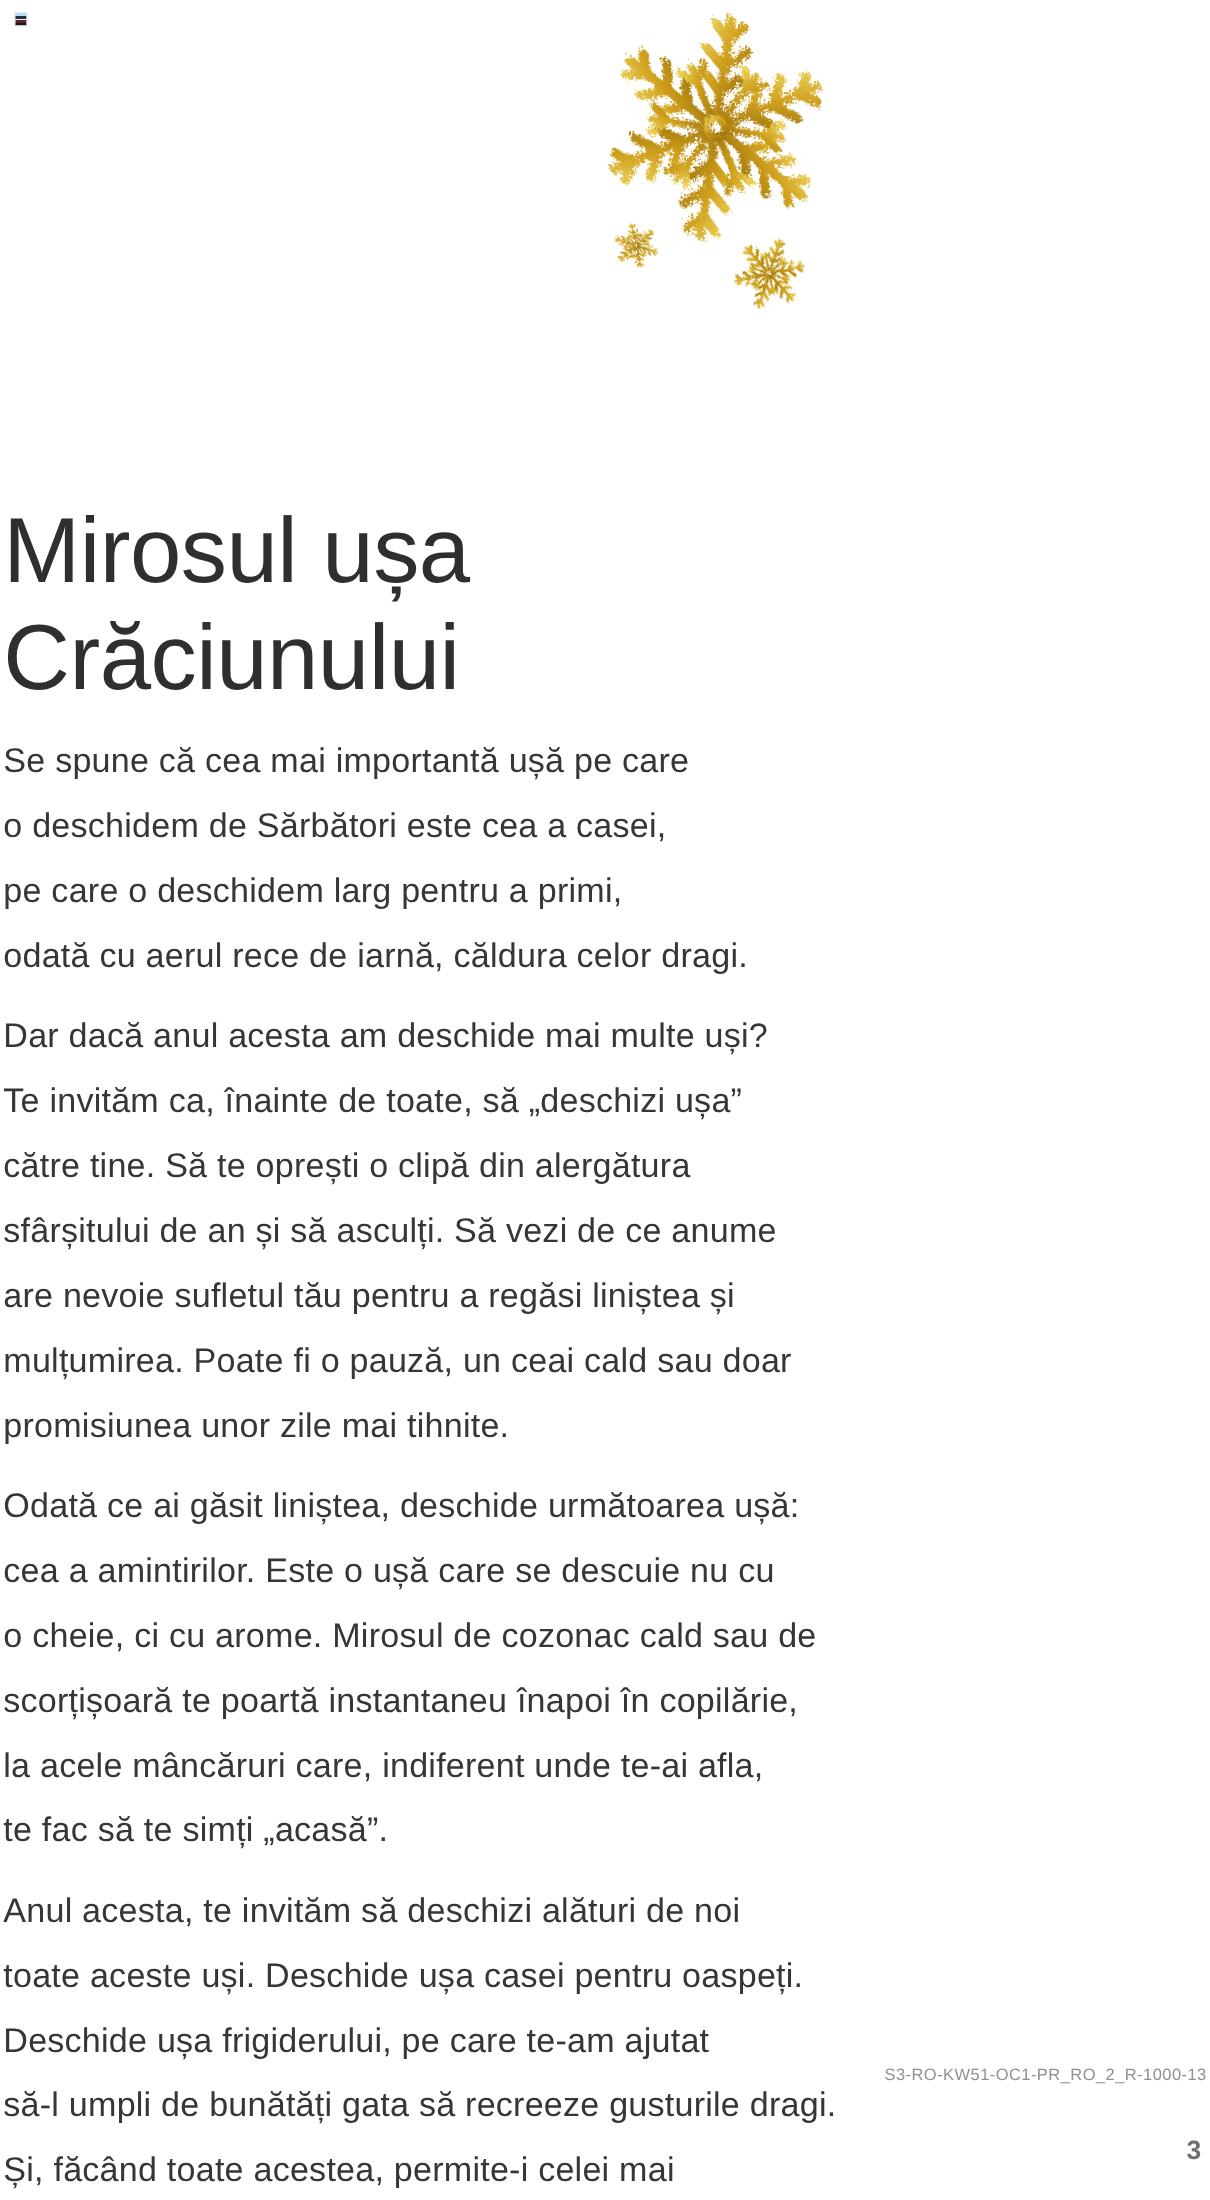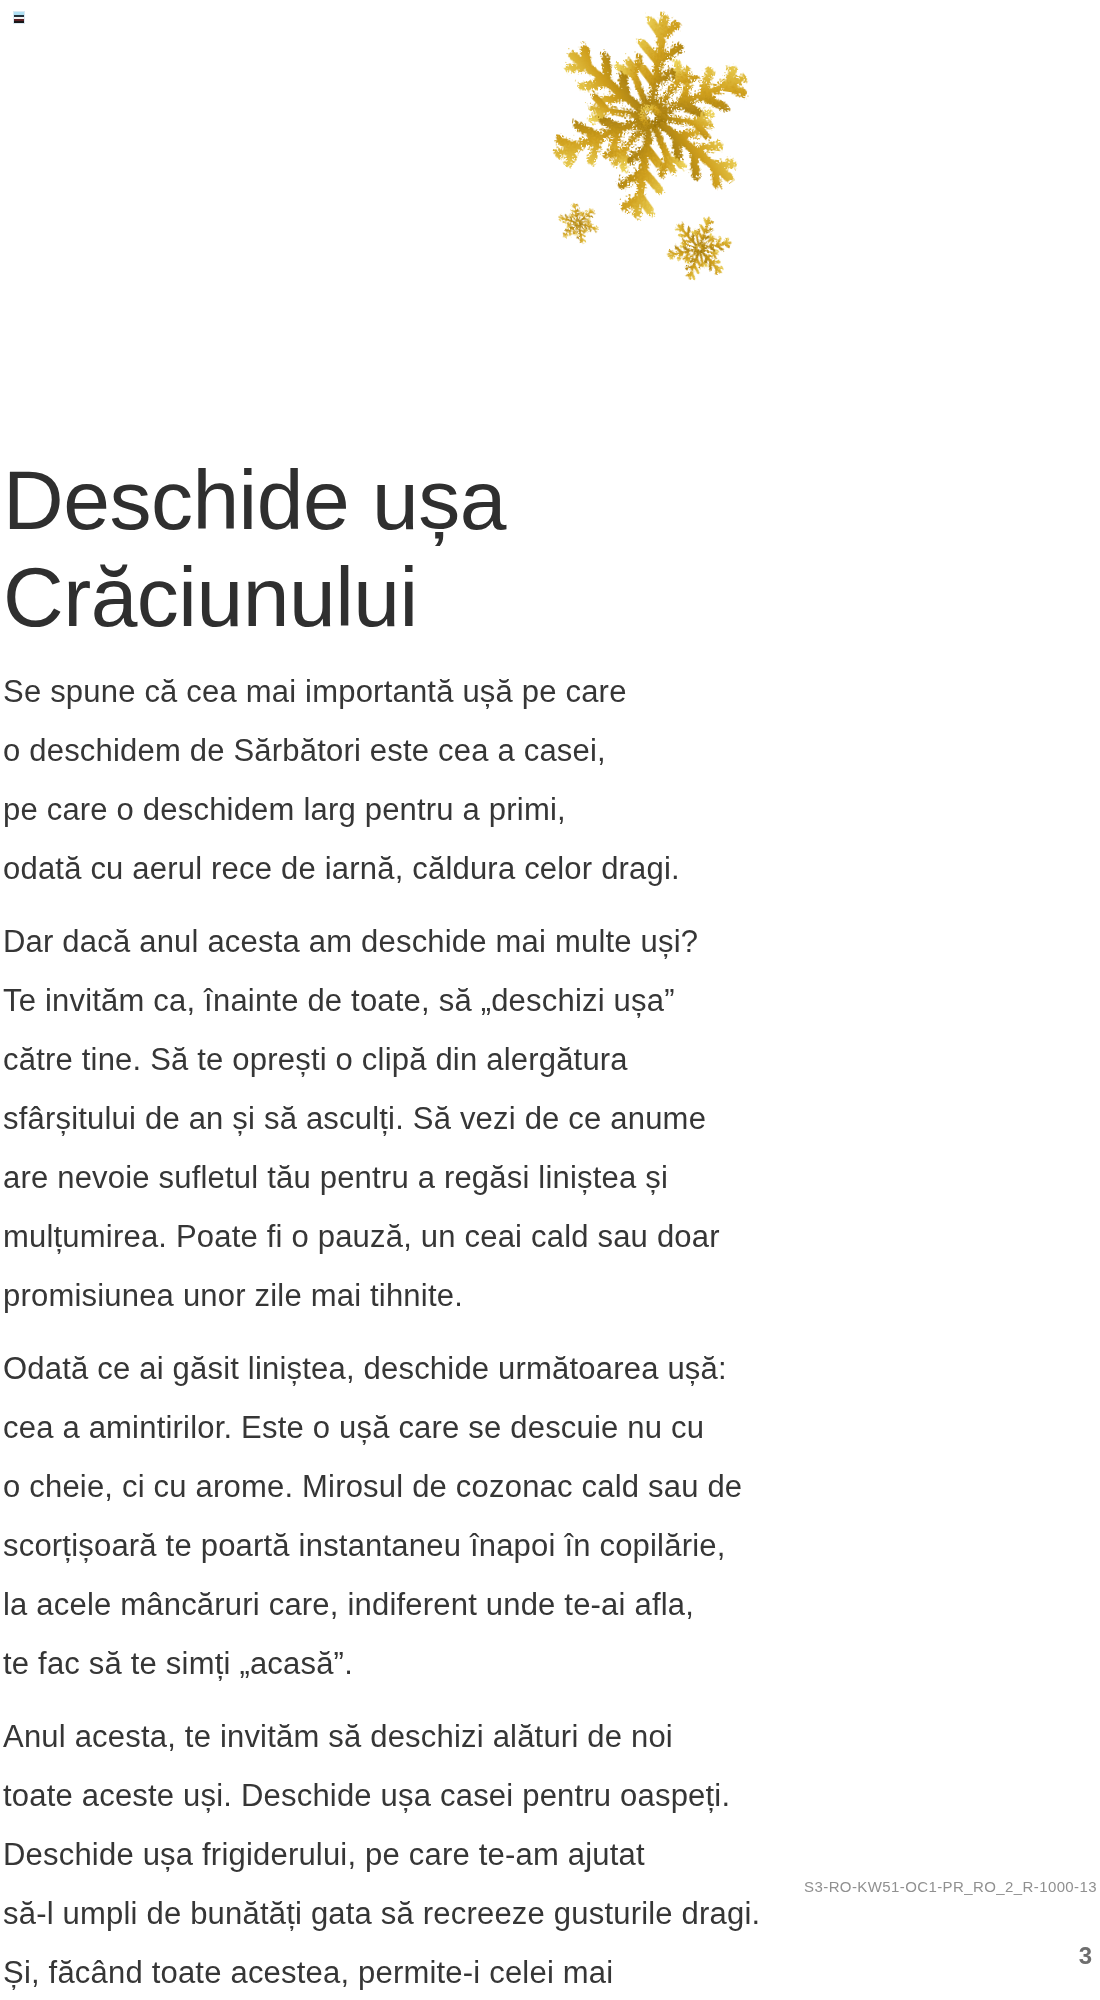--- a/index.html
+++ b/index.html
@@ -117,21 +117,21 @@
     </svg>
     <svg class="flake flake-small" viewBox="-105 -105 210 210">
       <use href="#flakeShape"></use>
     </svg>
     <svg class="flake flake-medium" viewBox="-105 -105 210 210">
       <use href="#flakeShape"></use>
     </svg>
   </div>
 
   <div class="content">
-    <h1>Deschide ușa
+    <h1>Mirosul ușa
 Crăciunului</h1>
     <p class="body-par">Se spune că cea mai importantă ușă pe care
 o deschidem de Sărbători este cea a casei,
 pe care o deschidem larg pentru a primi,
 odată cu aerul rece de iarnă, căldura celor dragi.</p>
     <p class="body-par">Dar dacă anul acesta am deschide mai multe uși?
 Te invităm ca, înainte de toate, să „deschizi ușa”
 către tine. Să te oprești o clipă din alergătura
 sfârșitului de an și să asculți. Să vezi de ce anume
 are nevoie sufletul tău pentru a regăsi liniștea și

